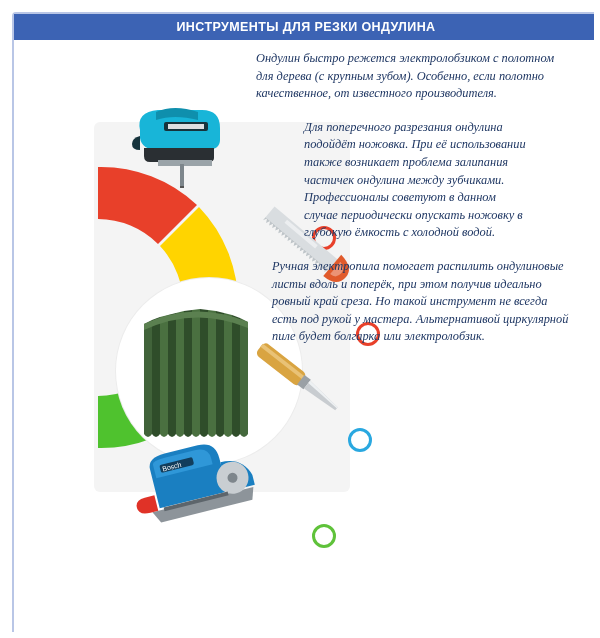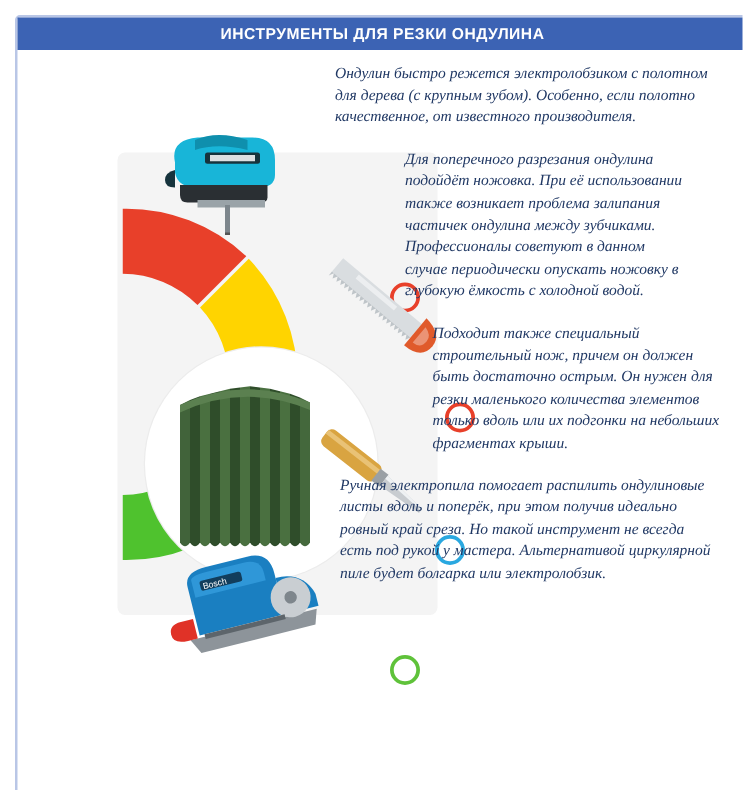--- a/index.html
+++ b/index.html
@@ -58,24 +58,24 @@
   }
   .para {
     color: #203864;
     font-size: 12.4px;
     line-height: 17.6px;
     font-style: italic;
     font-family: "Liberation Serif", serif;
     margin: 0 0 16px 0;
     text-align: left;
   }
-  .para.p2 { width: 228px; margin-left: 72px; }
+  .para.p2 { width: 228px; margin-left: 52px; }
   .para.p3 { width: 236px; margin-left: 94px; }
   .para.p4 { width: 300px; margin-left: 20px; }
-  .para.p1 { width: 308px; margin-left: 16px; }
+  .para.p1 { width: 308px; margin-left: 4px; }
 
   
   .graphic {
     position: absolute;
     left: 14px;
     top: 44px;
     width: 340px;
     height: 520px;
   }
   
@@ -254,16 +254,15 @@
           <rect x="30" y="60" width="66" height="4" fill="#5d656b"></rect>
         </g>
       </svg>
     </div>
 
   </div>
 
   <div class="text-col">
     <p class="para p1">Ондулин быстро режется электролобзиком с полотном для дерева (с крупным зубом). Особенно, если полотно качественное, от известного производителя.</p>
     <p class="para p2">Для поперечного разрезания ондулина подойдёт ножовка. При её использовании также возникает проблема залипания частичек ондулина между зубчиками. Профессионалы советуют в данном случае периодически опускать ножовку в глубокую ёмкость с холодной водой.</p>
-    <p class="para p3">Подходит также специальный строительный нож, причем он должен быть достаточно острым. Он нужен для резки маленького количества элементов только вдоль или их подгонки на небольших фрагментах крыши.</p>
     <p class="para p4">Ручная электропила помогает распилить ондулиновые листы вдоль и поперёк, при этом получив идеально ровный край среза. Но такой инструмент не всегда есть под рукой у мастера. Альтернативой циркулярной пиле будет болгарка или электролобзик.</p>
   </div>
 </div>
 
 </body></html>

